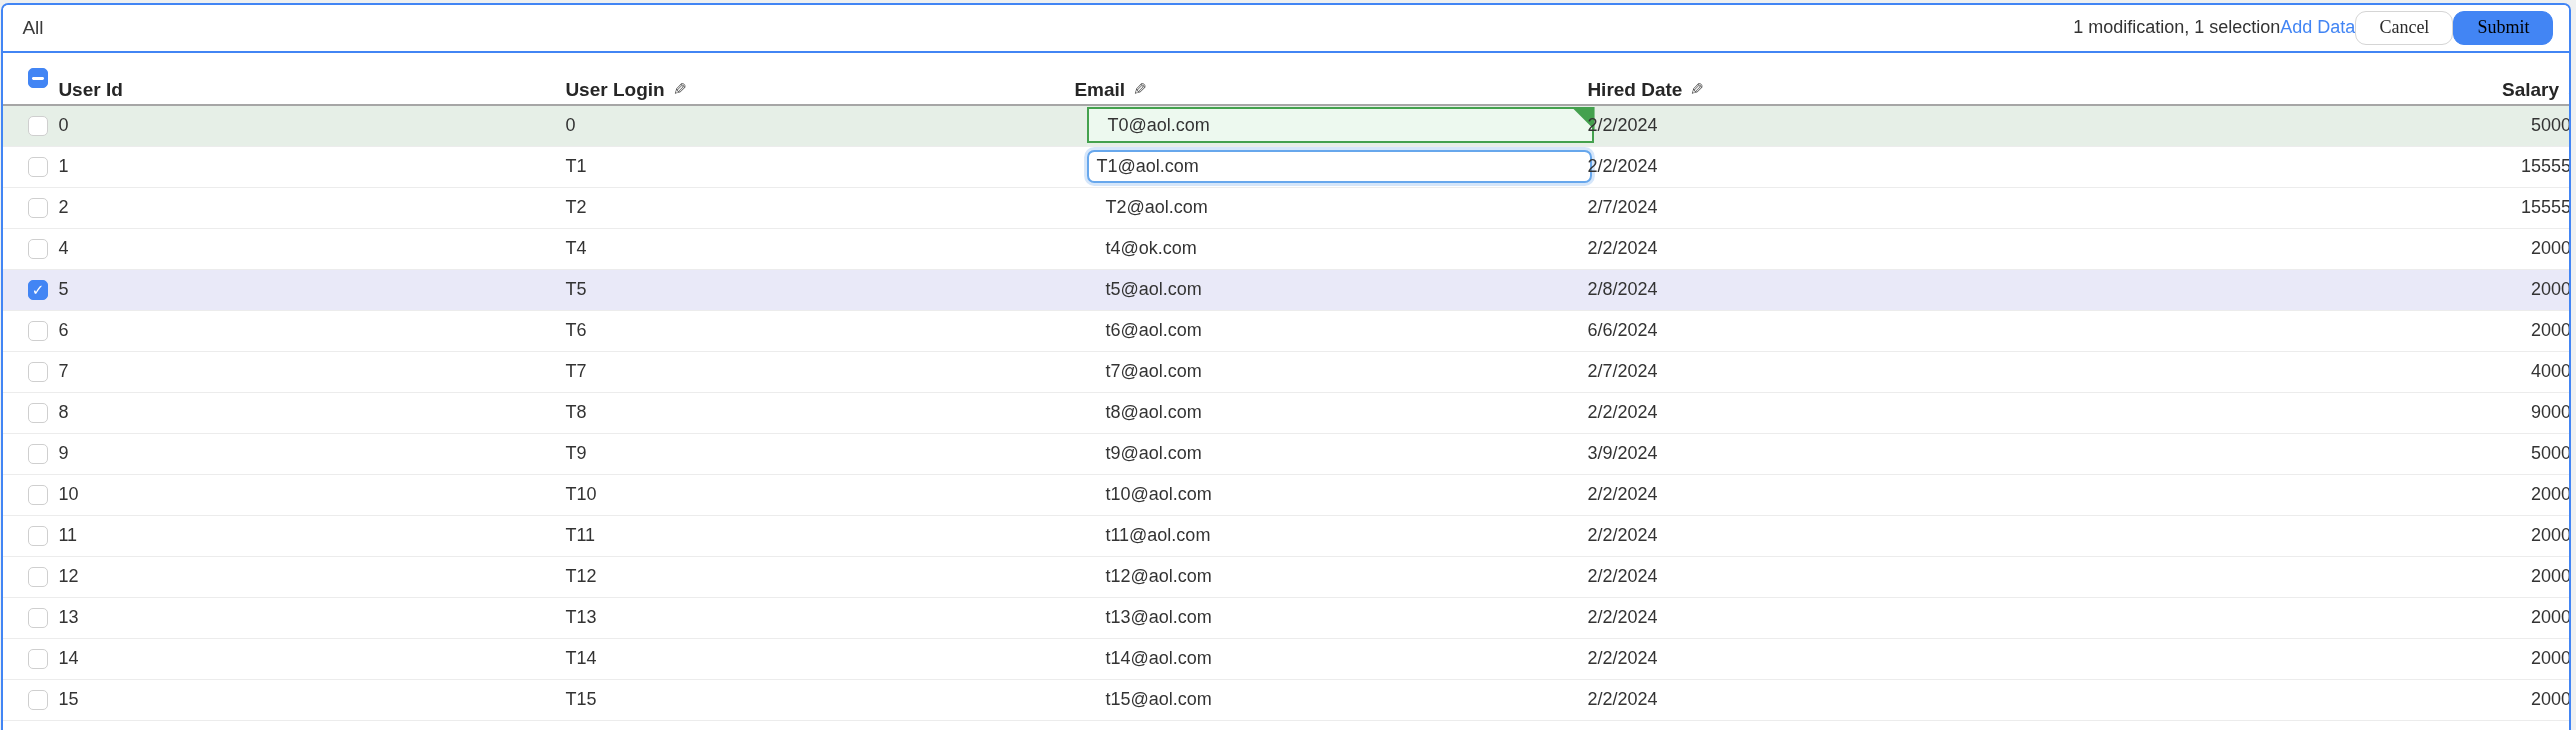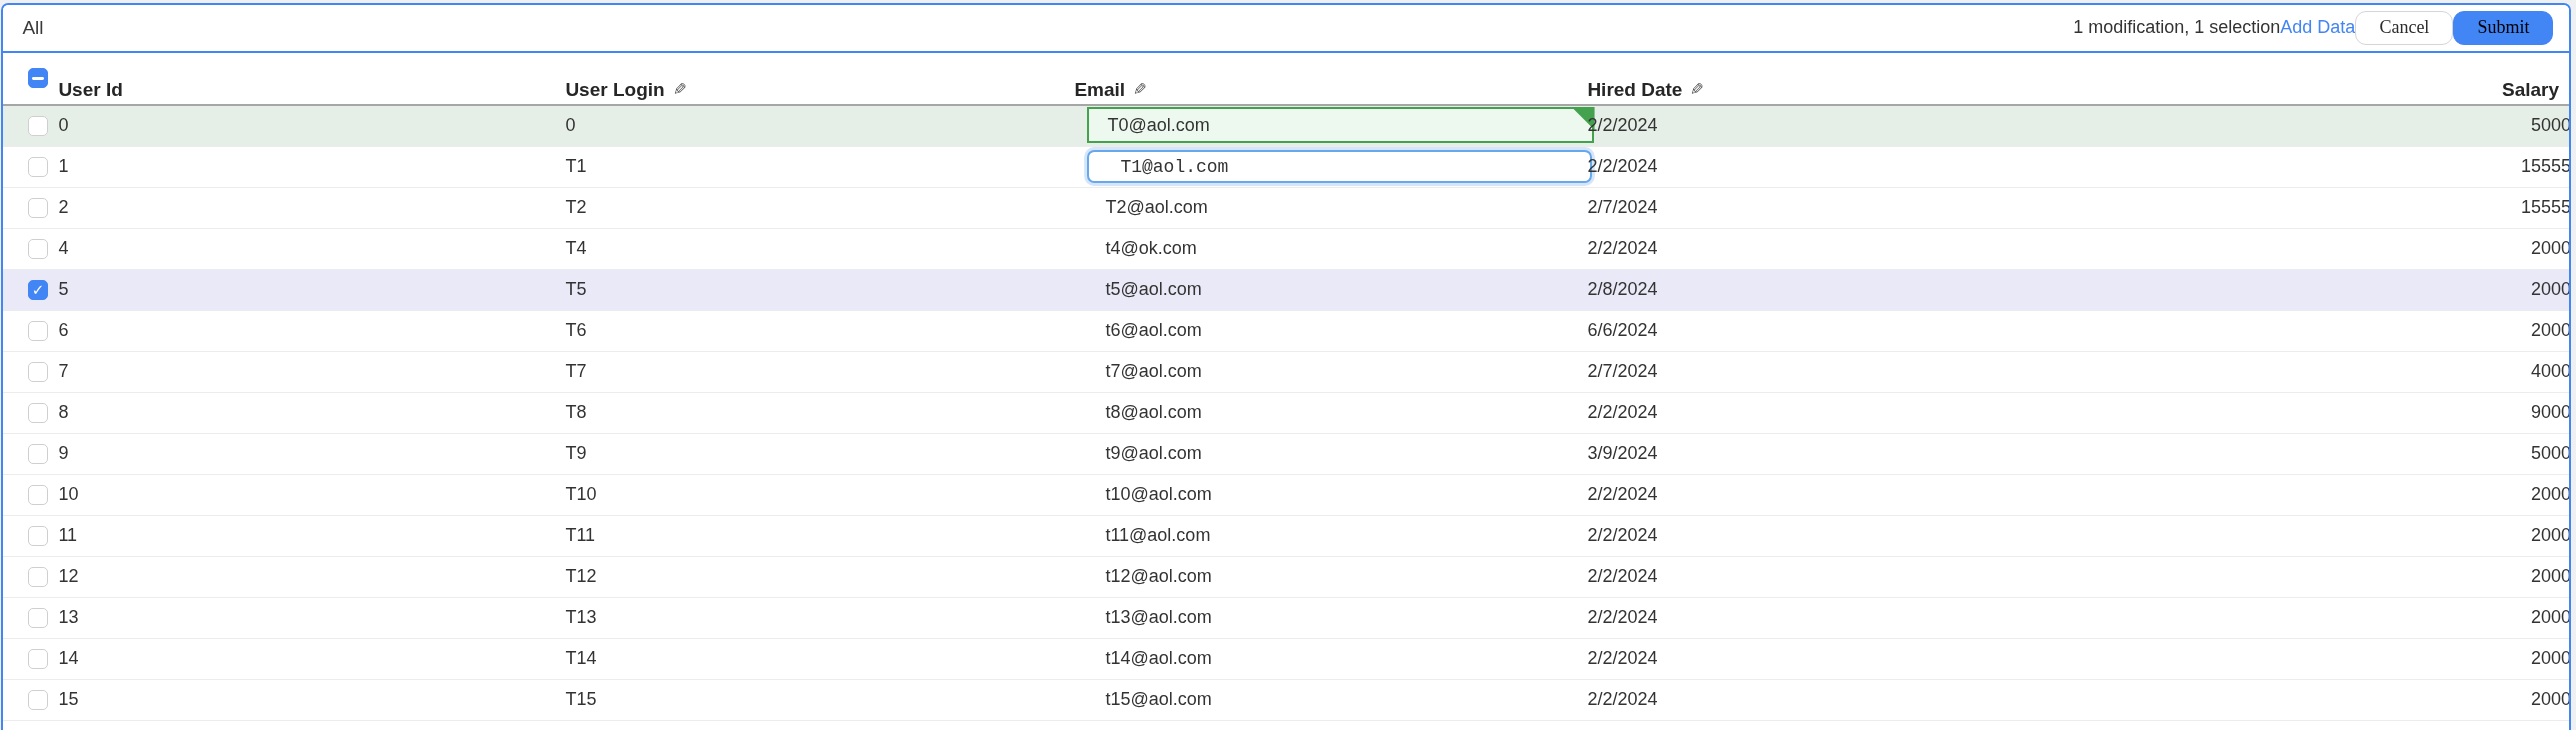--- a/index.html
+++ b/index.html
@@ -64,21 +64,21 @@
   .corner{display:none;position:absolute;top:-2.2px;right:-2.2px;width:23px;height:23px;
           background:#44a14e;clip-path:polygon(0 0,100% 0,100% 100%);}
   .cell-email.email-modified .corner{display:block;}
   
   .cell-email.email-editing{
     top:3.6px;height:33px;width:505px;background:#fff;border:2.2px solid #67a7ec;
     border-radius:7.2px;box-shadow:0 0 0 2.9px rgba(103,167,236,.28);padding:0;
   }
   .email-input{
     width:100%;height:100%;border:none;outline:none;background:transparent;
-    font-family:Liberation Mono, monospace;font-size:18px;color:#333;padding:0 0 0 31px;border-radius:7.2px;
+    font-family:Liberation Sans, sans-serif;font-size:18px;color:#333;padding:0 0 0 7px;border-radius:7.2px;
   }
 </style>
 </head>
 <body>
 
 <div class="grid-component">
 
   <div class="toolbar">
     <span class="filter-all">All</span>
     <div class="toolbar-right">

